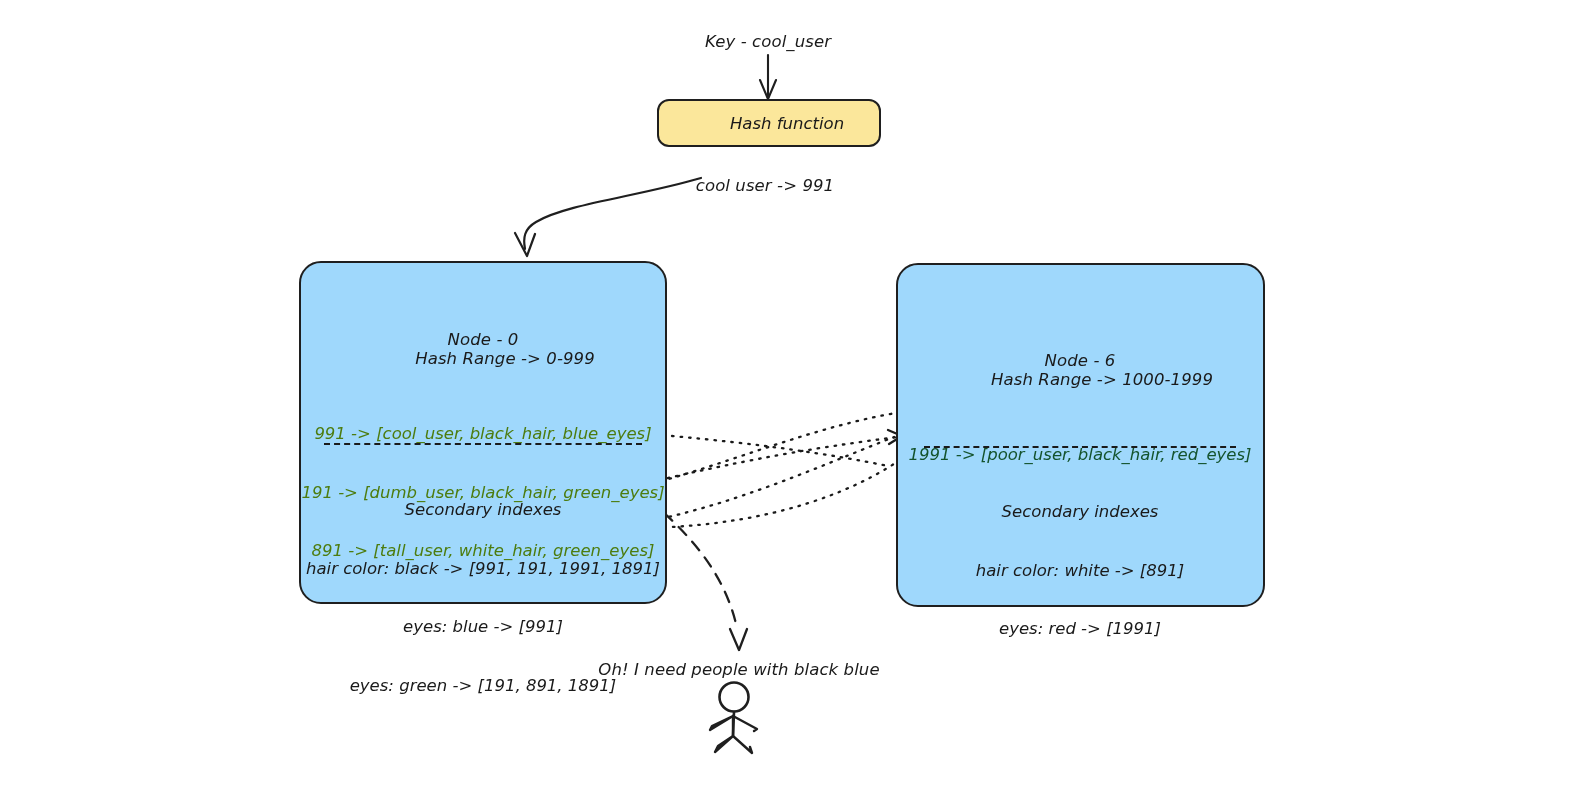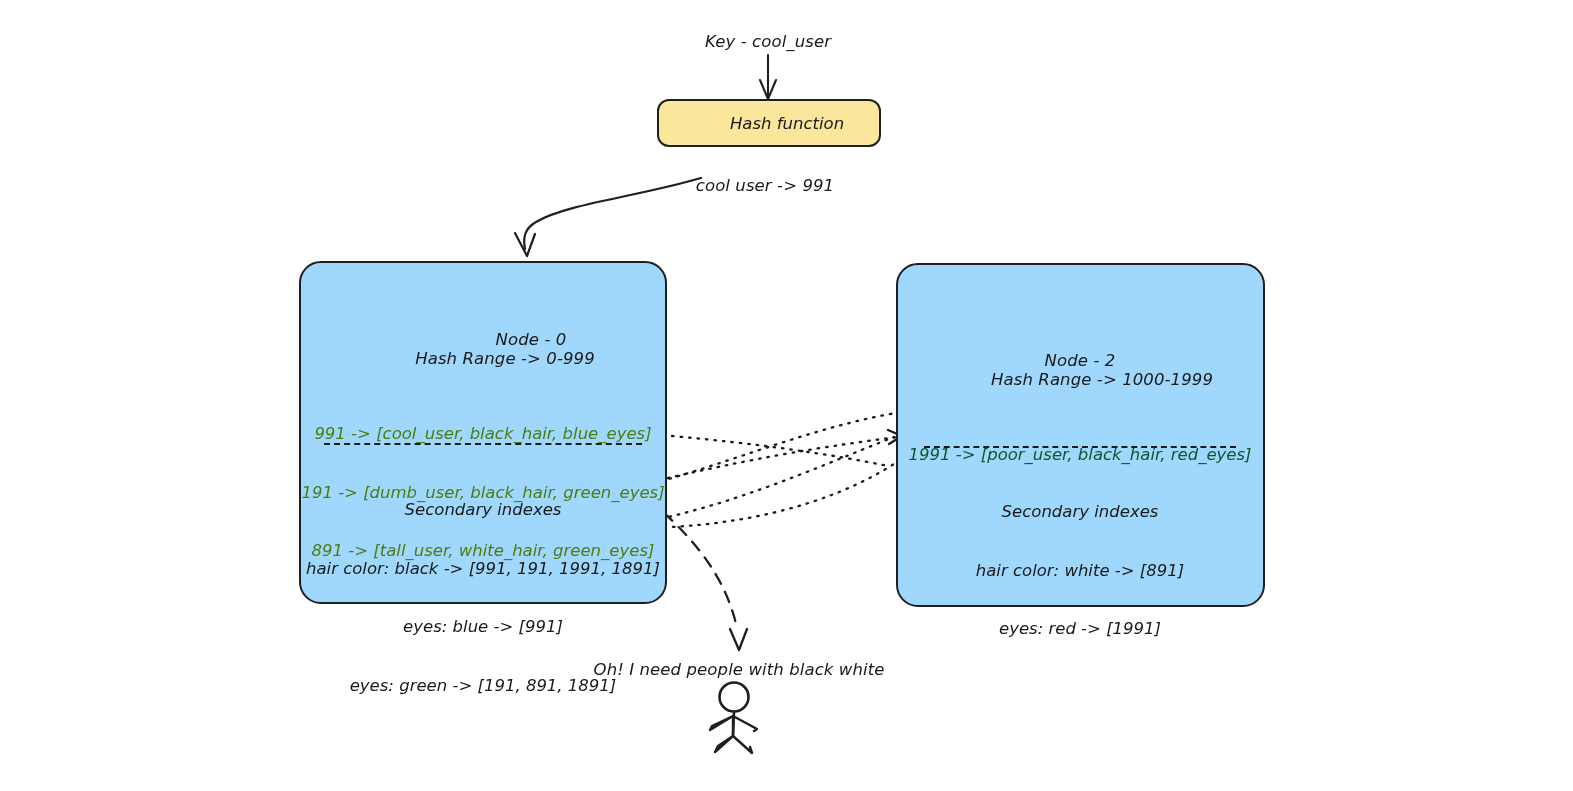--- a/index.html
+++ b/index.html
@@ -195,50 +195,50 @@
   <div class="label hand top-label txt-center" style="left:768px; top:32px;">Key - cool_user</div>
 
   <div class="hash-box" style="left:657px; top:99px; width:224px; height:48px;padding-left:36px;">
     <span class="hand hash-label">Hash function</span>
   </div>
 
   <div class="label hand top-label txt-center" style="left:765px; top:152px;margin-top:24px;">cool user -&gt; 991</div>
 
   <div class="node-box" style="left:299px; top:261px; width:368px; height:343px;"></div>
 
-  <div class="label hand node-title txt-center" style="left:483px; top:330px;margin-left:48px;">Node - 0</div>
+  <div class="label hand node-title txt-center" style="left:483px; top:330px;">Node - 0</div>
   <div class="label hand node-sub txt-center" style="left:483px; top:349px;">Hash Range -&gt; 0-999</div>
 
   <div class="hand node0-rows">
     <div>991 -&gt; [cool_user, black_hair, blue_eyes]</div>
     <div>191 -&gt; [dumb_user, black_hair, green_eyes]</div>
     <div>891 -&gt; [tall_user, white_hair, green_eyes]</div>
   </div>
 
   <div class="sep0"></div>
 
   <div class="hand node0-sec">
     <div>Secondary indexes</div>
     <div>hair color: black -&gt; [991, 191, 1991, 1891]</div>
     <div>eyes: blue -&gt; [991]</div>
     <div>eyes: green -&gt; [191, 891, 1891]</div>
   </div>
 
   <div class="node-box" style="left:896px; top:263px; width:369px; height:344px;"></div>
 
-  <div class="label hand node-title txt-center" style="left:1080px; top:351px;">Node - 2</div>
+  <div class="label hand node-title txt-center" style="left:1080px; top:351px;">Node - 6</div>
   <div class="label hand node-sub txt-center" style="left:1080px; top:370px;">Hash Range -&gt; 1000-1999</div>
 
   <div class="hand node1-rows">
     <div>1991 -&gt; [poor_user, black_hair, red_eyes]</div>
   </div>
 
   <div class="sep1"></div>
 
   <div class="hand node1-sec">
     <div>Secondary indexes</div>
     <div>hair color: white -&gt; [891]</div>
     <div>eyes: red -&gt; [1991]</div>
   </div>
 
-  <div class="label hand person-label txt-center" style="left:739px; top:660px;">Oh! I need people with black white</div>
+  <div class="label hand person-label txt-center" style="left:739px; top:660px;">Oh! I need people with black blue</div>
 
 </div>
 
 </body></html>

